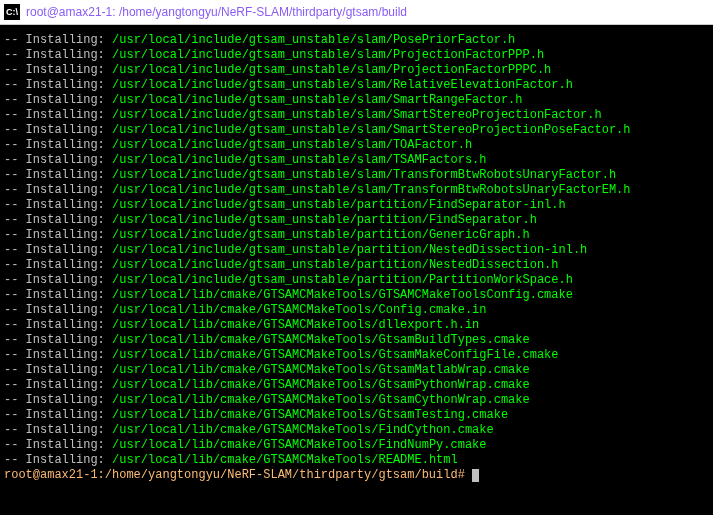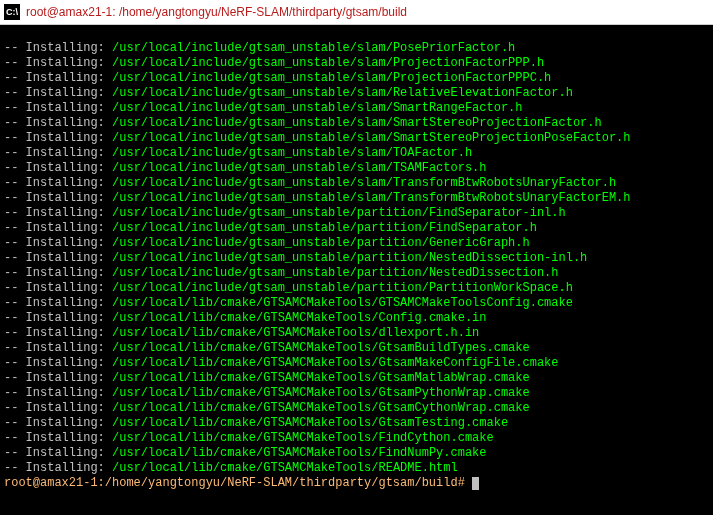--- a/index.html
+++ b/index.html
@@ -26,28 +26,28 @@
       color: #fff;
       font-size: 9px;
       display: flex;
       align-items: center;
       justify-content: center;
       margin-right: 6px;
       font-family: Arial, sans-serif;
       font-weight: bold;
     }
     .title-text {
-      color: #b91c1c;
+      color: #8b5cf6;
       font-size: 12px;
       font-family: "Segoe UI", Tahoma, sans-serif;
     }
     .terminal {
       background: #000;
       color: #c0c0c0;
-      padding: 16px 4px;
+      padding: 8px 4px;
       line-height: 15px;
       white-space: pre;
       font-size: 12px;
     }
     .green { color: #00ff00; }
     .prompt-line { color: #fdba74; }
     .cursor {
       display: inline-block;
       width: 7px;
       height: 13px;

